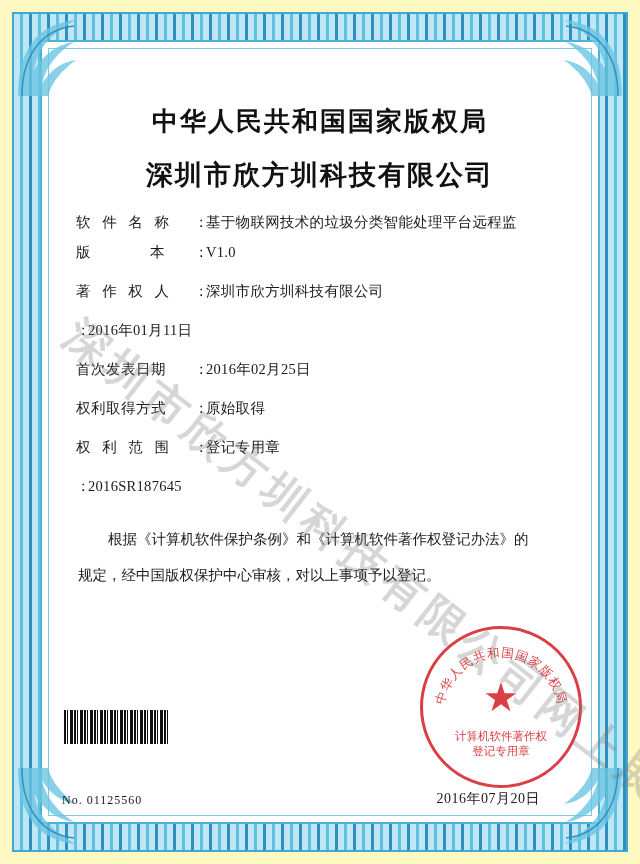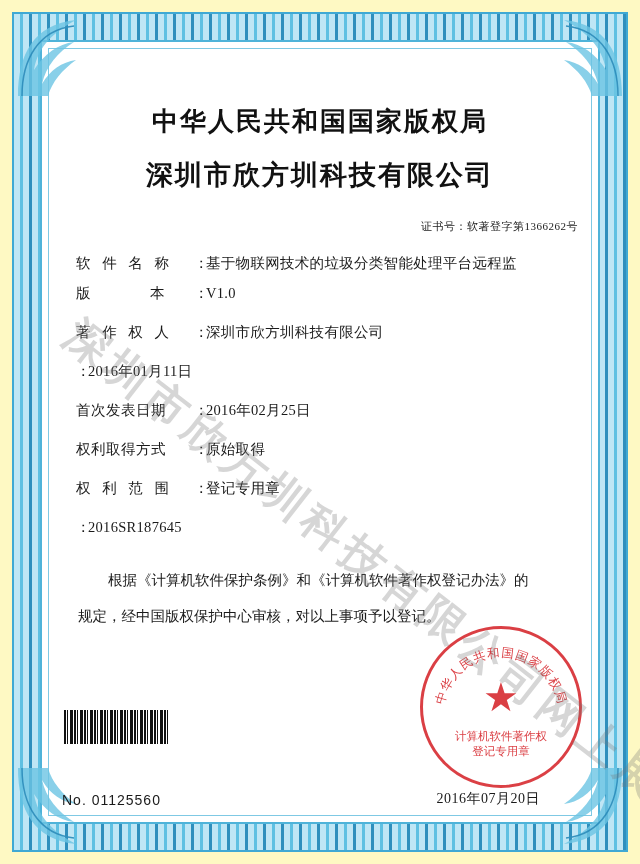--- a/index.html
+++ b/index.html
@@ -209,24 +209,24 @@
     font-size: 11.5px;
     line-height: 15px;
     color: #d6252b;
   }
 
   
   .footer-no {
     position: absolute;
     left: 62px;
     bottom: 56px;
-    font-size: 14px;
+    font-size: 12px;
     color: #1a1a1a;
     letter-spacing: 1px;
-    font-family: Liberation Sans, sans-serif;
+    font-family: Liberation Serif, serif;
   }
   .footer-date {
     position: absolute;
     right: 100px;
     bottom: 56px;
     font-size: 14px;
     color: #1a1a1a;
     letter-spacing: 0.5px;
   }
 
@@ -285,23 +285,20 @@
       <path d="M4 82 C4 40 20 10 62 6 C40 18 24 32 20 56 C30 40 44 30 60 28 C44 38 32 52 28 70 C36 56 48 48 62 46 C48 56 38 68 34 82 Z" fill="#6cc4e3" opacity="0.85"></path>
       <path d="M8 82 C8 46 24 16 60 12" fill="none" stroke="#2f8fbd" stroke-width="1.5"></path>
     </svg>
   </div>
 
   <div class="content">
 
     <div class="title-main">中华人民共和国国家版权局</div>
     <div class="title-sub">深圳市欣方圳科技有限公司</div>
 
-    <div class="cert-no">
-      <span>证书号：</span><span>软著登字第1366262号</span>
-    </div>
 
     <div class="fields">
 
       <div class="field-row tall">
         <span class="field-label">软 件 名 称</span>
         <span class="field-colon">：</span>
         <span class="field-value">
           <span>基于物联网技术的垃圾分类智能处理平台远程监</span>
         </span>
       </div>

